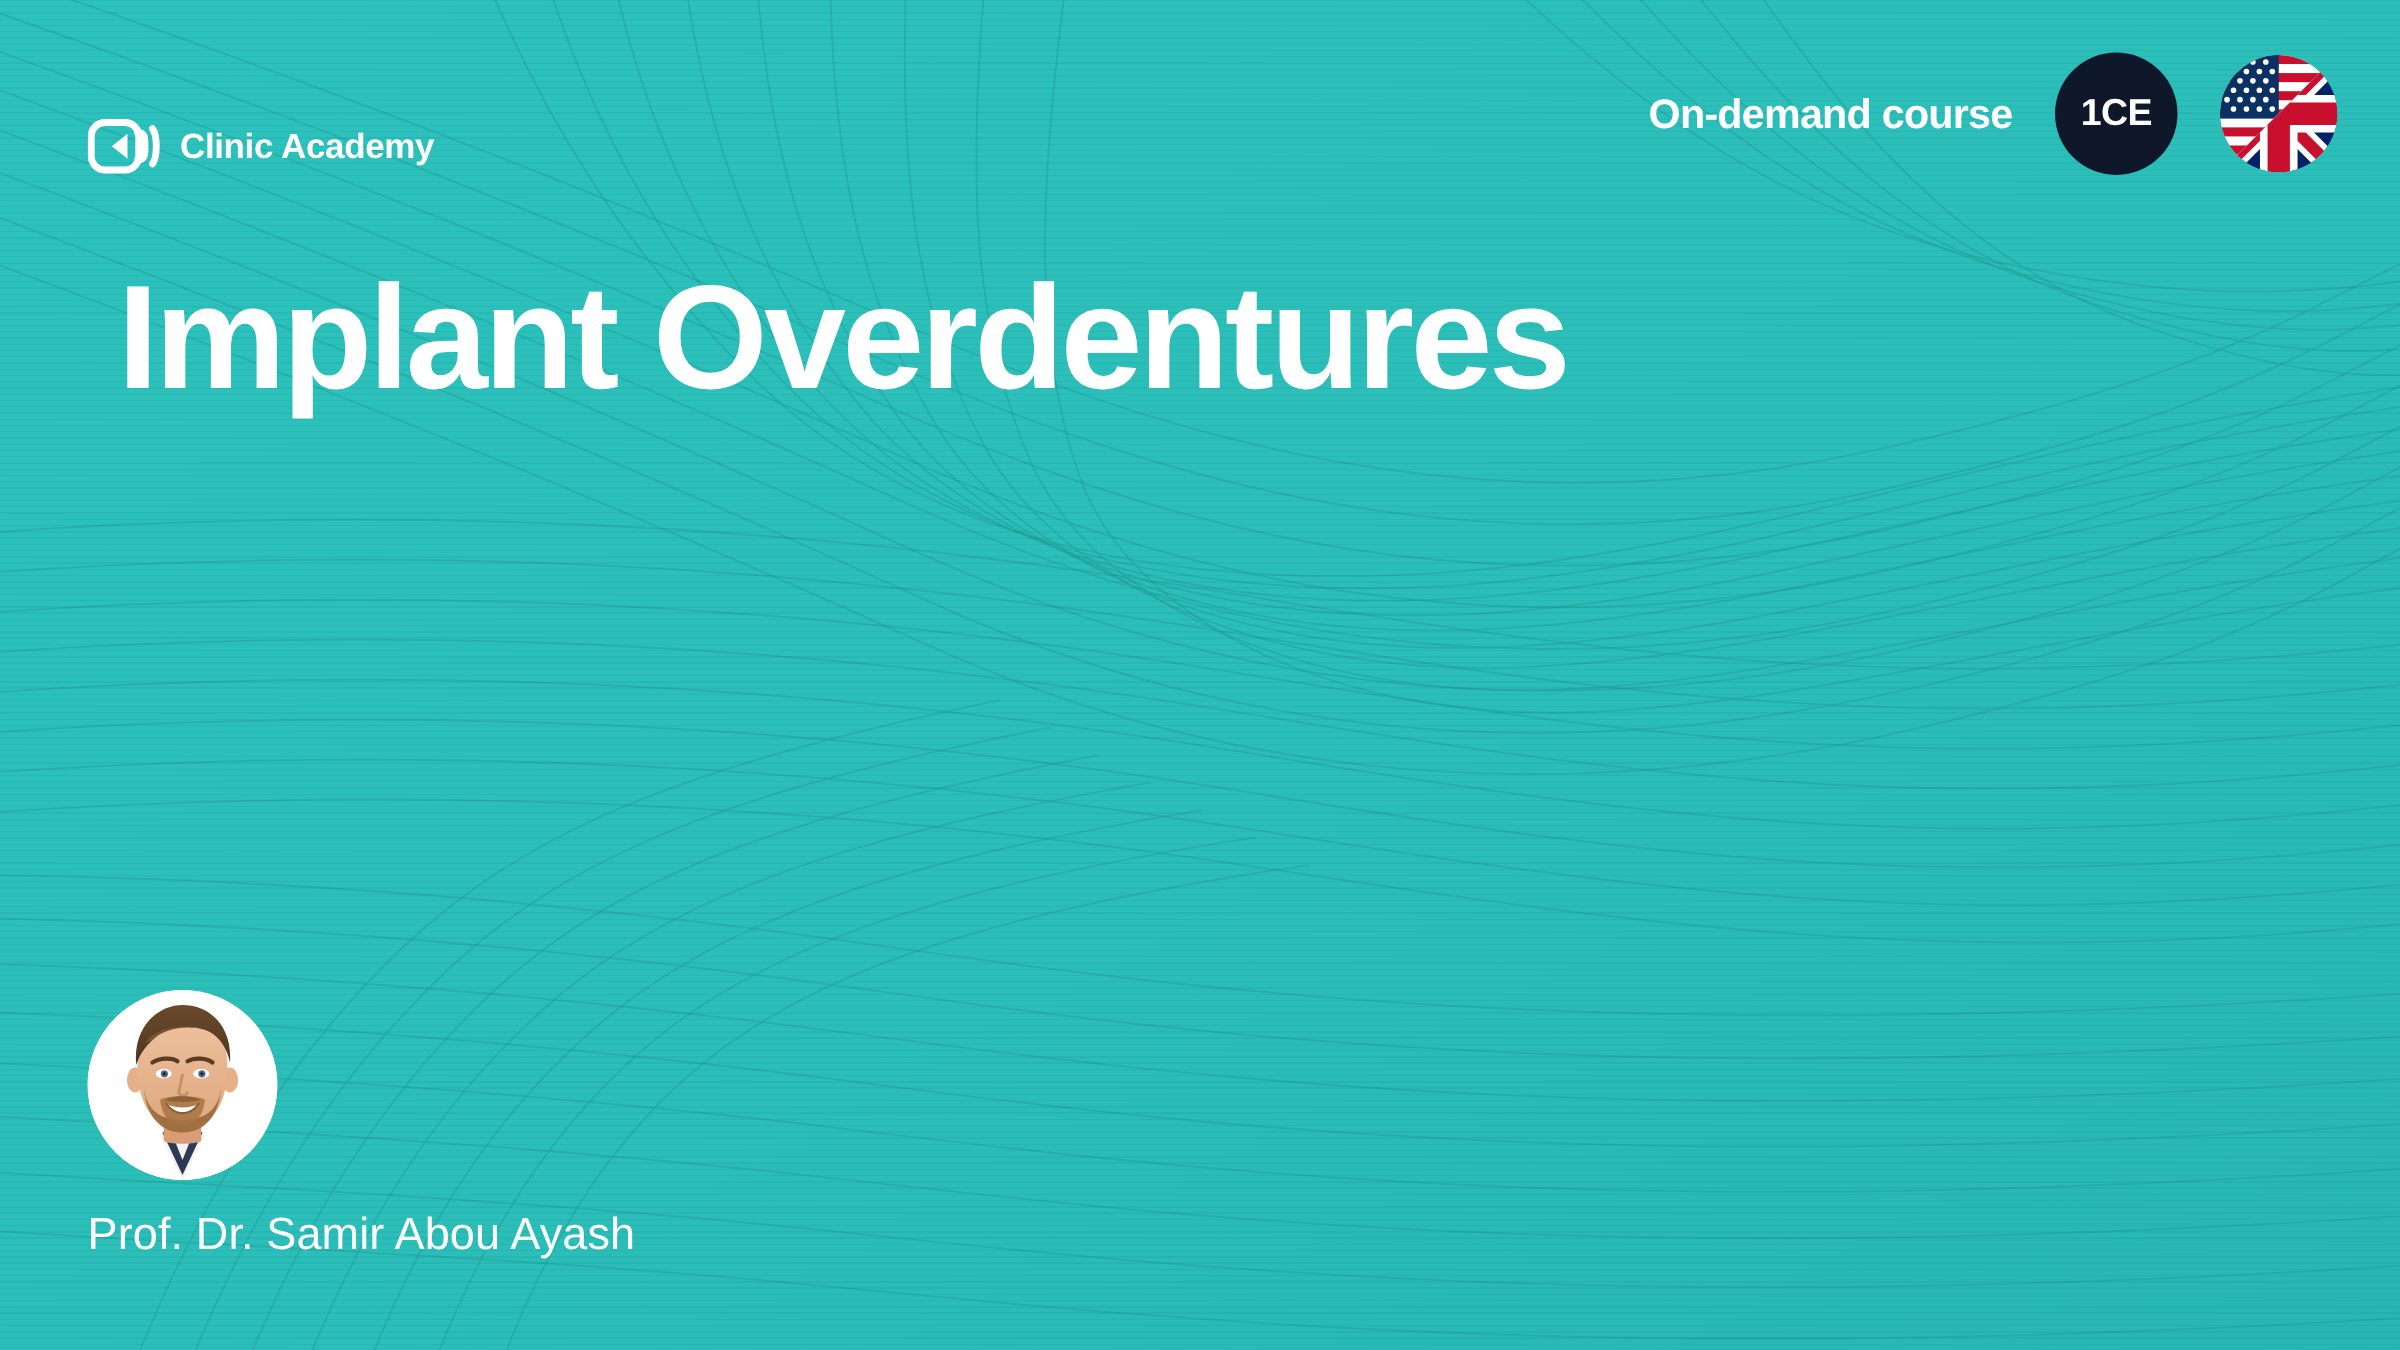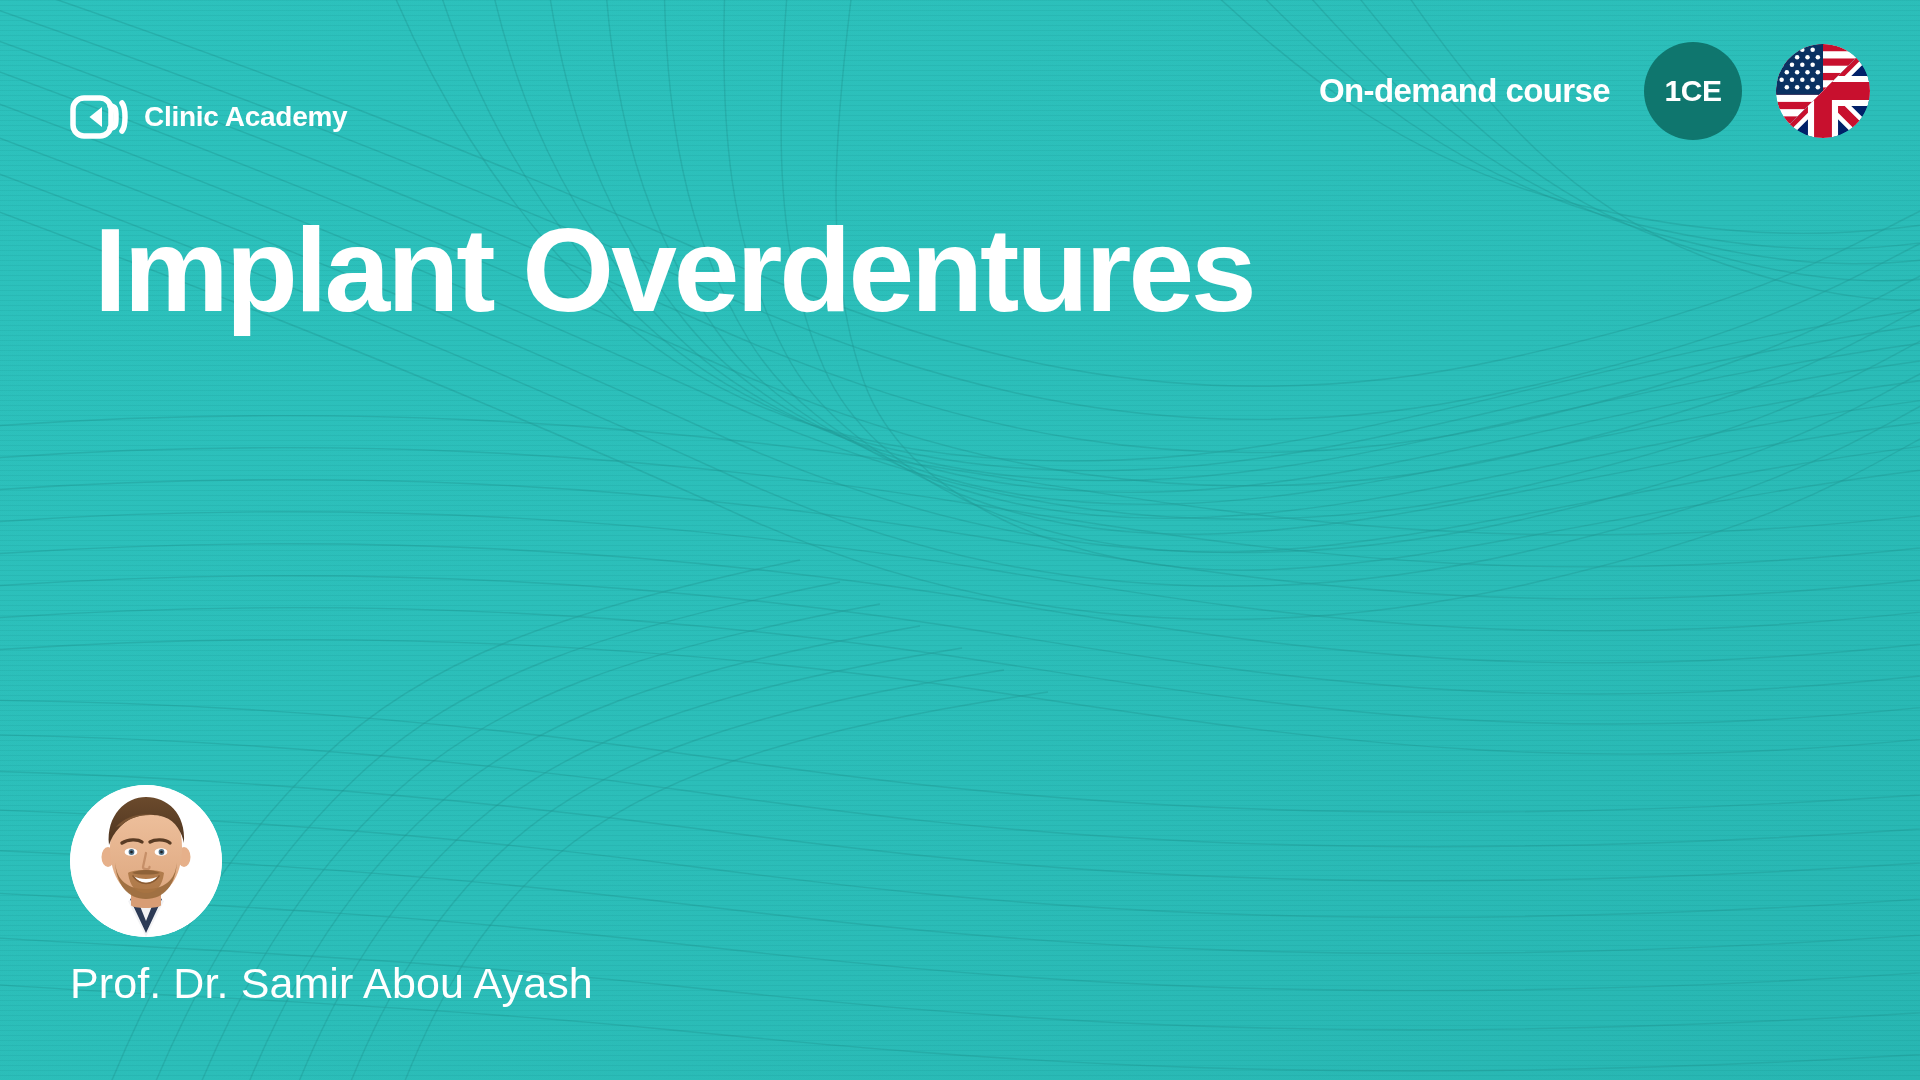--- a/index.html
+++ b/index.html
@@ -78,21 +78,21 @@
     font-size:33px;
     font-weight:bold;
     letter-spacing:-0.6px;
     white-space:nowrap;
   }
 
   #credit-badge {
     width:98px;
     height:98px;
     border-radius:50%;
-    background:#0f766e;
+    background:#0f172a;
     display:flex;
     align-items:center;
     justify-content:center;
     flex:0 0 auto;
   }
   #credit-badge-label {
     color:#ffffff;
     font-size:30px;
     font-weight:bold;
     letter-spacing:-0.5px;
@@ -133,21 +133,21 @@
     width:152px;
     height:152px;
     border-radius:50%;
     background:#ffffff;
     overflow:hidden;
     display:block;
   }
   #presenter-name {
     margin-top:22px;
     color:#ffffff;
-    font-size:43px;
+    font-size:36px;
     font-weight:normal;
     letter-spacing:0.1px;
     white-space:nowrap;
   }
 </style>
 </head>
 <body>
 
 <div id="card">
 

